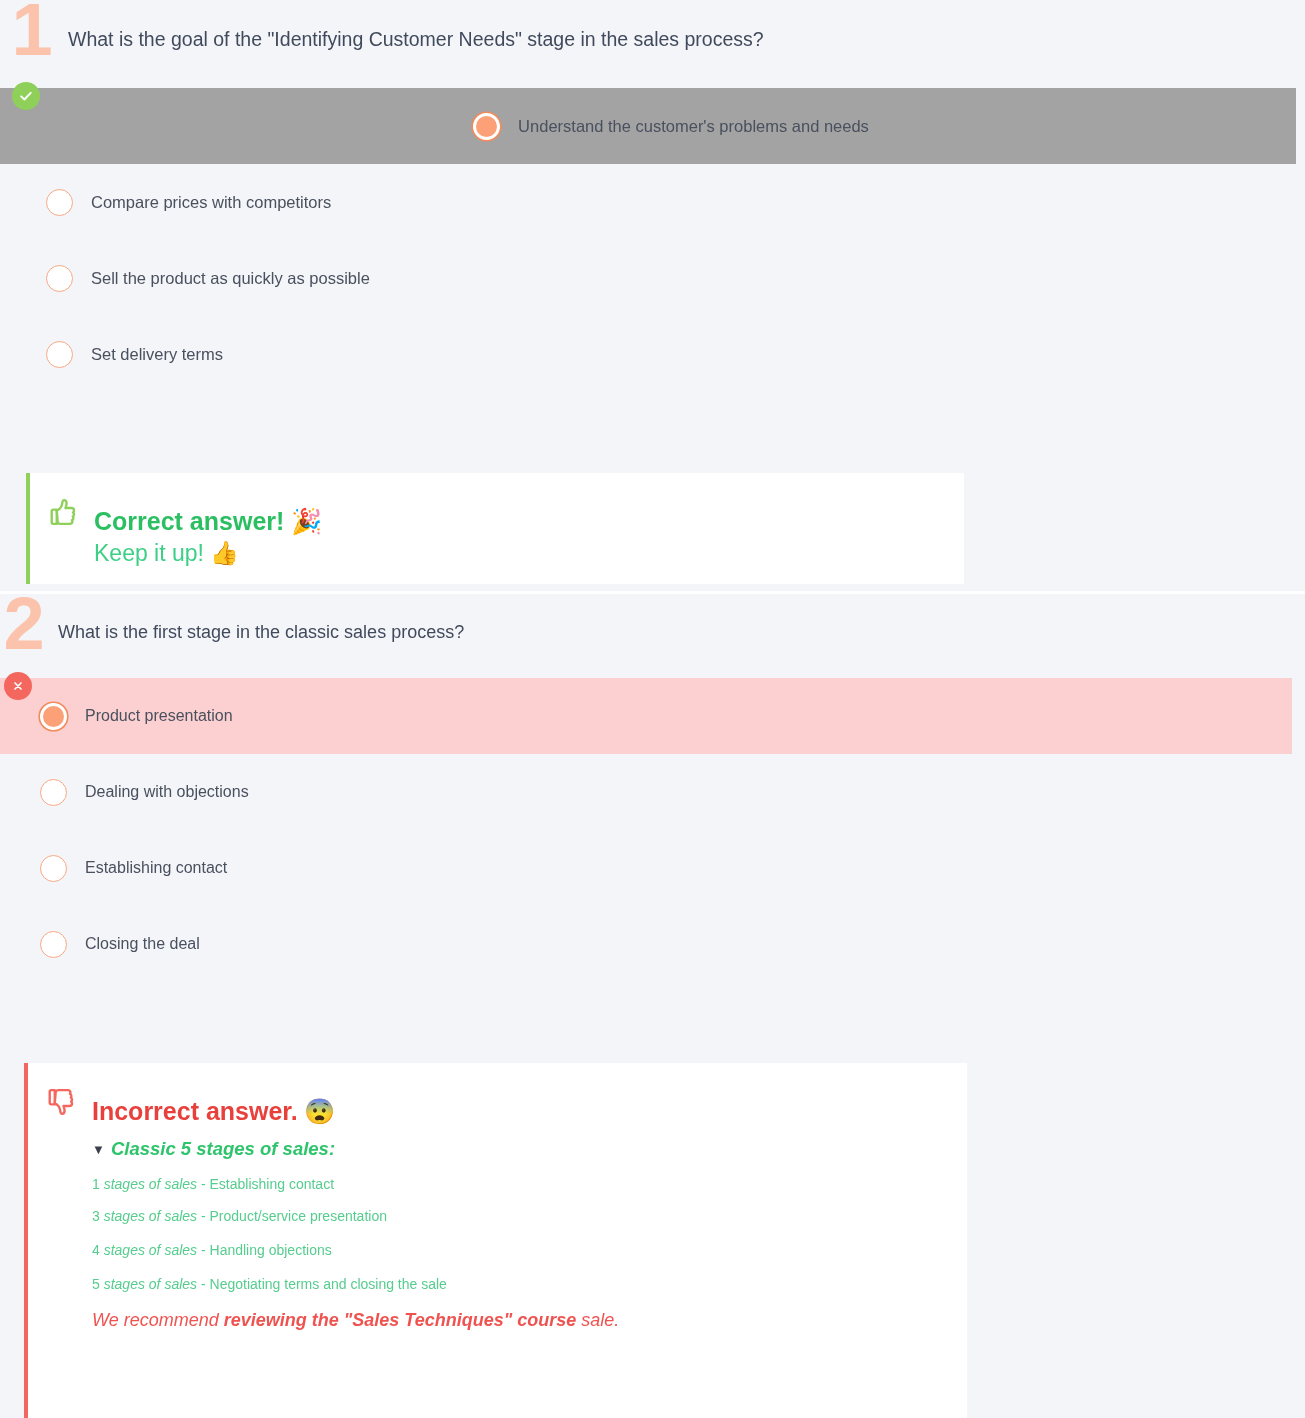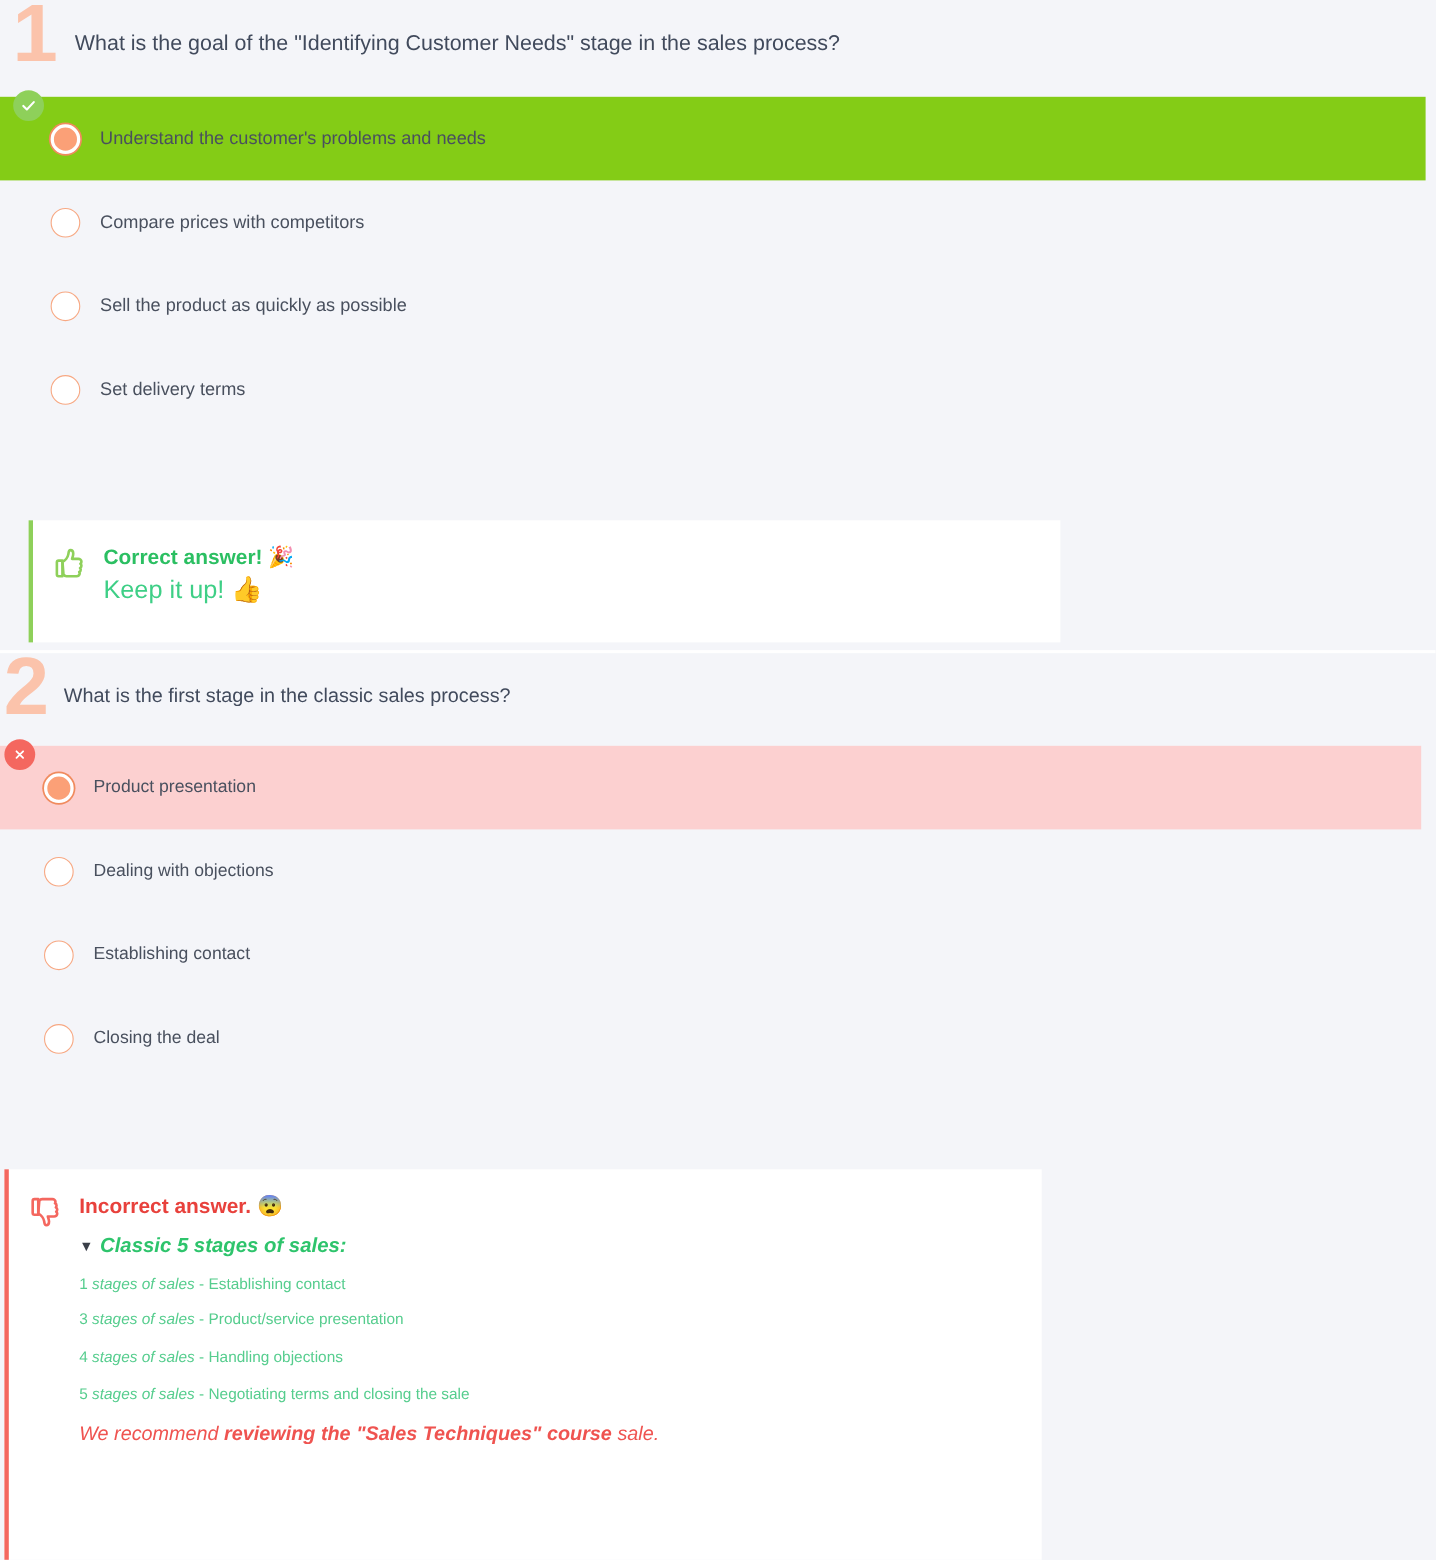--- a/index.html
+++ b/index.html
@@ -58,21 +58,22 @@
   .option-row {
     display: flex;
     align-items: center;
     position: relative;
     box-sizing: border-box;
   }
   .q1 .option-row { height: 76px; padding-left: 26px; }
   .q2 .option-row { height: 76px; padding-left: 20px; }
 
   .option-row.highlight-correct {
-    background: #84cc16;
+    background: #a3a3a3;
+    justify-content: center;
   }
   .option-row.highlight-wrong {
     background: #fcd0d0;
   }
 
   .radio {
     width: 27px;
     height: 27px;
     border-radius: 50%;
     border: 1.6px solid #f7a883;
@@ -126,23 +127,23 @@
   }
   .fb-icon {
     flex: 0 0 64px;
     display: flex;
     justify-content: center;
     padding-top: 20px;
   }
   .fb-body { padding-top: 18px; padding-right: 20px; }
 
   .fb-title {
-    font-size: 19px;
+    font-size: 25px;
     font-weight: bold;
-    margin: 4px 0 4px 0;
+    margin: 16px 0 4px 0;
   }
   .fb-title.green { color: #2bbf62; }
   .fb-title.red { color: #e8413c; }
 
   .fb-sub {
     font-size: 23px;
     color: #3ecf86;
     margin: 0;
   }
 
@@ -265,21 +266,21 @@
         <div class="option-label">Establishing contact</div>
       </div>
 
       <div class="option-row">
         <div class="radio" style="margin-left:20px;"></div>
         <div class="option-label">Closing the deal</div>
       </div>
 
     </div>
 
-    <div class="feedback incorrect" style="position:absolute; left:4px; top:469px; width:943px; height:355px;">
+    <div class="feedback incorrect" style="position:absolute; left:24px; top:469px; width:943px; height:355px;">
       <div class="fb-icon">
         <svg width="38" height="38" viewBox="0 0 24 24" aria-hidden="true">
           <path d="M6.5 4.5 h2.2 v9 H6.5 a1 1 0 0 1 -1 -1 v-7 a1 1 0 0 1 1 -1 z" fill="none" stroke="#f4675f" stroke-width="1.5" stroke-linejoin="round"></path>
           <path d="M8.7 12.9 c1.6 0.6 3.1 2.6 3.4 4.3 c0.2 1.1 0.1 2.3 1.2 2.3 c1 0 1.6 -0.9 1.6 -2.1 c0 -1 -0.4 -2 -0.7 -2.9 h3.6 c1 0 1.8 -0.7 1.8 -1.6 c0 -0.5 -0.2 -0.9 -0.6 -1.2 c0.4 -0.3 0.6 -0.7 0.6 -1.2 c0 -0.6 -0.3 -1 -0.8 -1.3 c0.3 -0.3 0.4 -0.6 0.4 -1 c0 -0.6 -0.4 -1.1 -0.9 -1.3 c0.2 -0.2 0.3 -0.5 0.3 -0.8 c0 -0.9 -0.8 -1.6 -1.8 -1.6 h-5.6 a2 2 0 0 0 -1.9 1 z" fill="none" stroke="#f4675f" stroke-width="1.5" stroke-linejoin="round"></path>
         </svg>
       </div>
       <div class="fb-body">
         <p class="fb-title red">Incorrect answer. 😨</p>
 
         <p class="stages-title">

